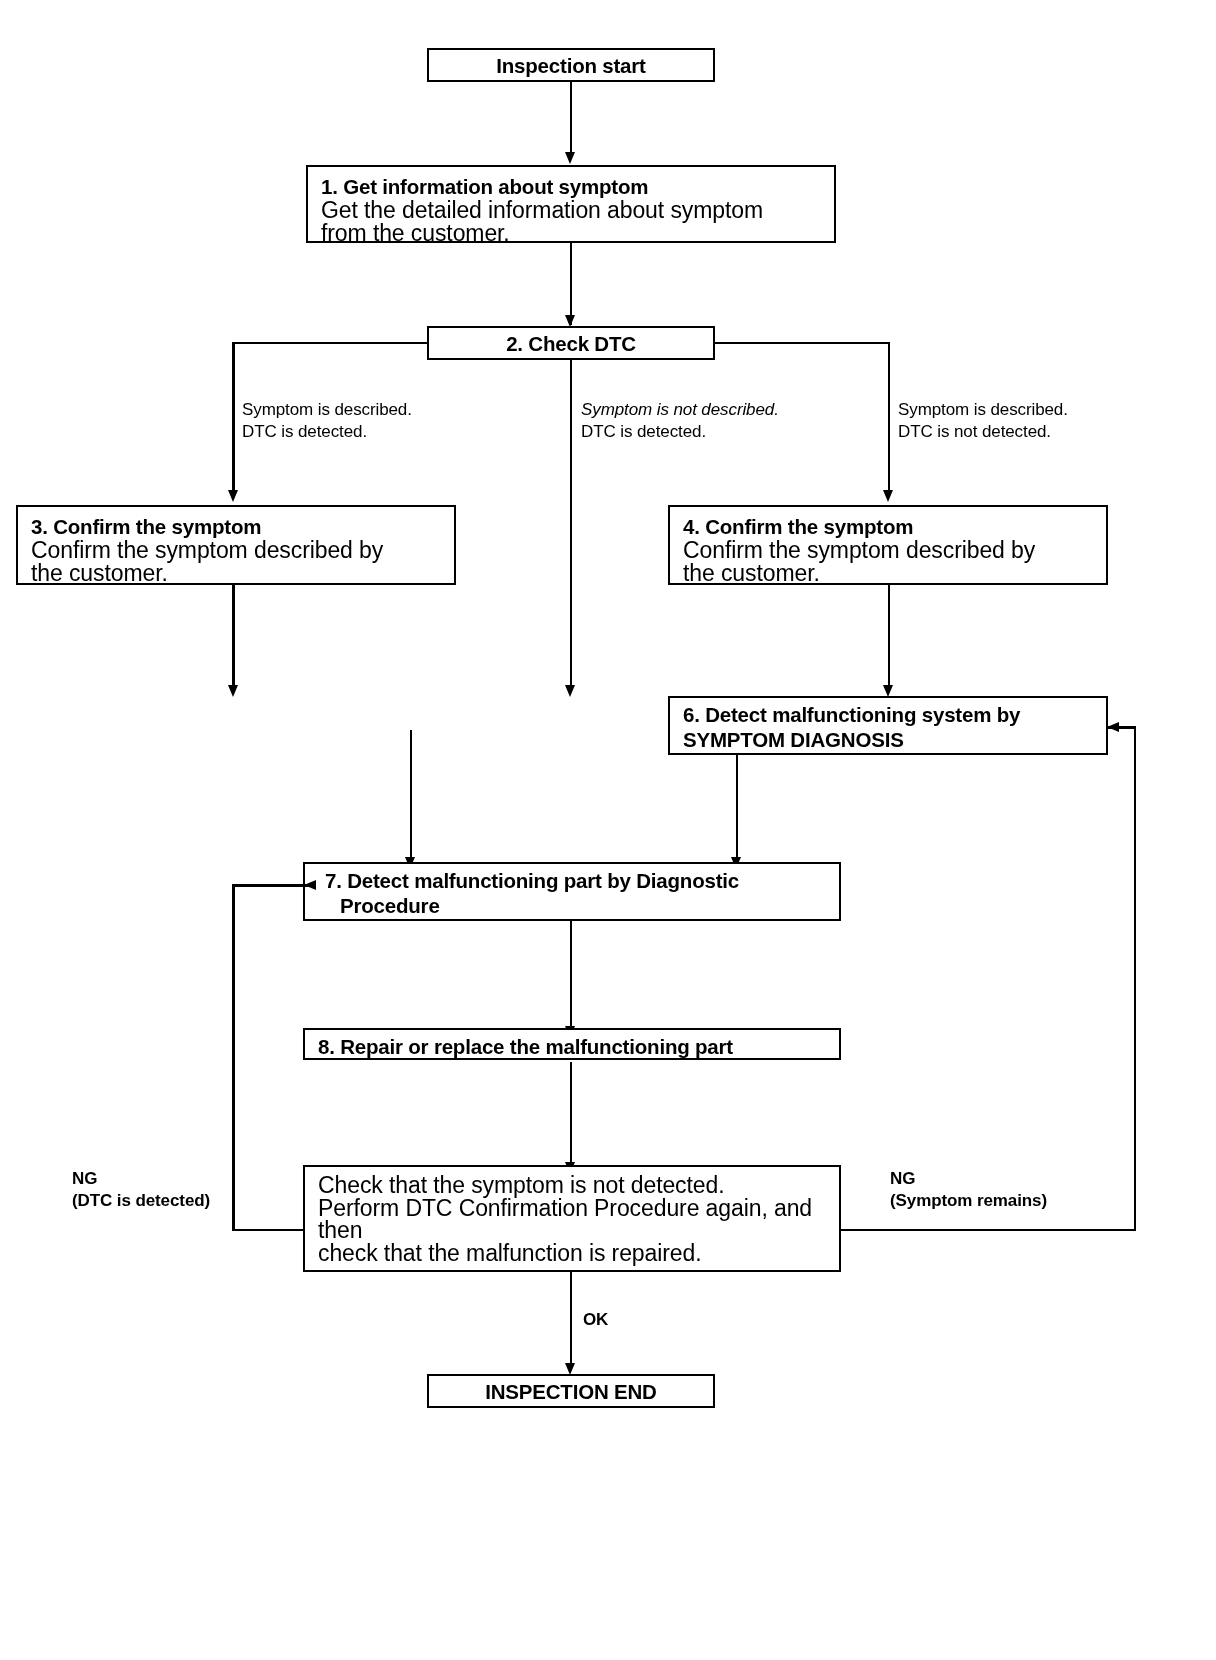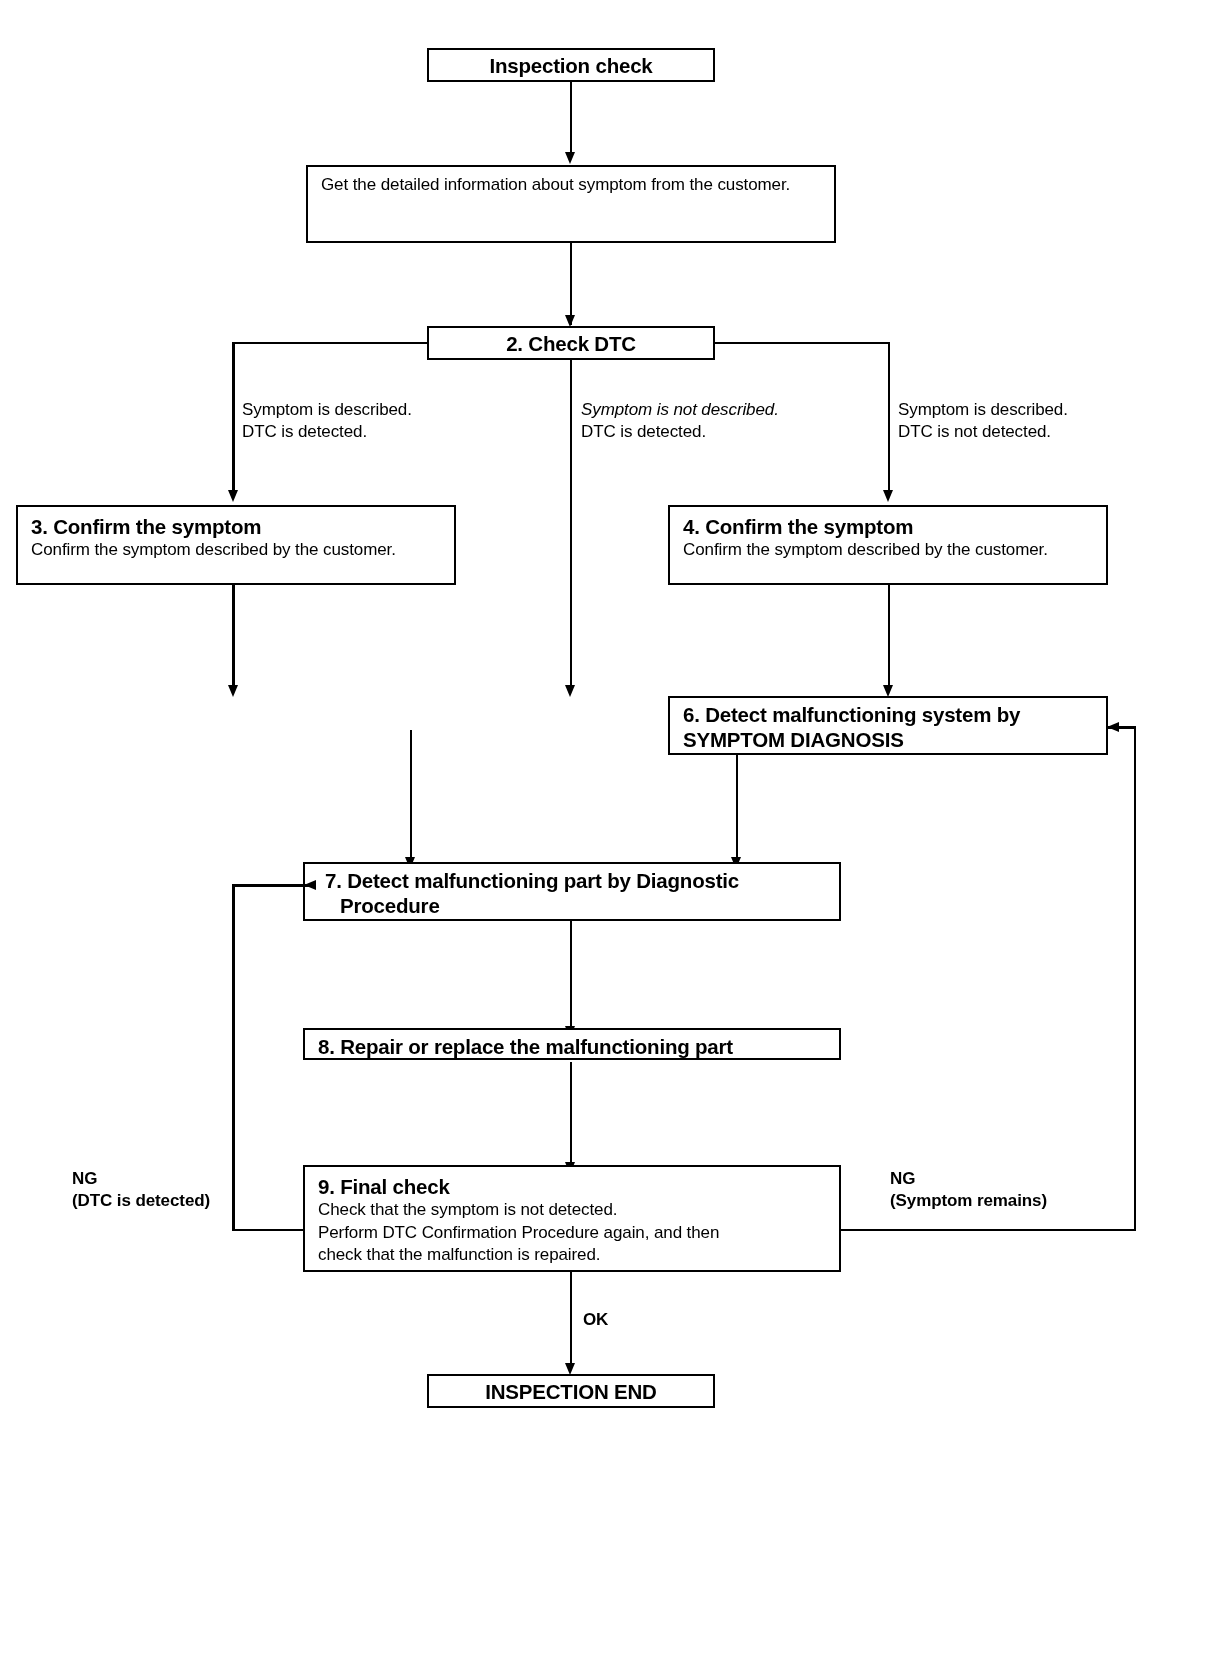--- a/index.html
+++ b/index.html
@@ -25,21 +25,21 @@
     background: #fff;
   }
   .box .title {
     font-weight: bold;
     font-size: 20.5px;
     line-height: 25px;
     letter-spacing: -0.2px;
   }
   .box .body {
     font-weight: normal;
-    font-size: 17px;
+    font-size: 23px;
     line-height: 22.5px;
     letter-spacing: -0.1px;
   }
   .box.centered {
     display: flex;
     align-items: center;
     justify-content: center;
   }
   .box.padded {
     padding: 7px 0 7px 13px;
@@ -86,27 +86,28 @@
   .edge-label.bold {
     font-weight: bold;
   }
 </style>
 </head>
 <body>
 
 <div id="page">
 
   <div class="box centered" style="left:427px; top:48px; width:288px; height:34px;">
-    <span class="title">Inspection check</span>
+    <span class="title">Inspection start</span>
   </div>
 
   <div class="vline" style="left:569.5px; top:82px; height:72px;"></div>
   <div class="arrow-down" style="left:565px; top:152px;"></div>
 
   <div class="box padded" style="left:306px; top:165px; width:530px; height:78px;">
+    <div class="title">1. Get information about symptom</div>
     <div class="body" style="width:478px;">Get the detailed information about symptom from the customer.</div>
   </div>
 
   <div class="vline" style="left:569.5px; top:243px; height:82px;"></div>
   <div class="arrow-down" style="left:565px; top:315px;"></div>
 
   <div class="box centered" style="left:427px; top:326px; width:288px; height:34px;">
     <span class="title">2. Check DTC</span>
   </div>
 
@@ -167,21 +168,20 @@
   <div class="arrow-down" style="left:565px; top:1026px;"></div>
 
   <div class="box padded" style="left:303px; top:1028px; width:538px; height:32px; padding-top:4px;">
     <div class="title">8. Repair or replace the malfunctioning part</div>
   </div>
 
   <div class="vline" style="left:569.5px; top:1062px; height:105px;"></div>
   <div class="arrow-down" style="left:565px; top:1162px;"></div>
 
   <div class="box padded" style="left:303px; top:1165px; width:538px; height:107px;">
-    <div class="title">9. Final check</div>
     <div class="body">Check that the symptom is not detected.</div>
     <div class="body">Perform DTC Confirmation Procedure again, and then</div>
     <div class="body">check that the malfunction is repaired.</div>
   </div>
 
   <div class="hline" style="left:232px; top:1228.5px; width:73px;"></div>
   <div class="vline" style="left:232px; top:884px; height:346px;"></div>
   <div class="hline" style="left:232px; top:884px; width:84px;"></div>
   <div class="arrow-left" style="left:304px; top:879.5px;"></div>
 

